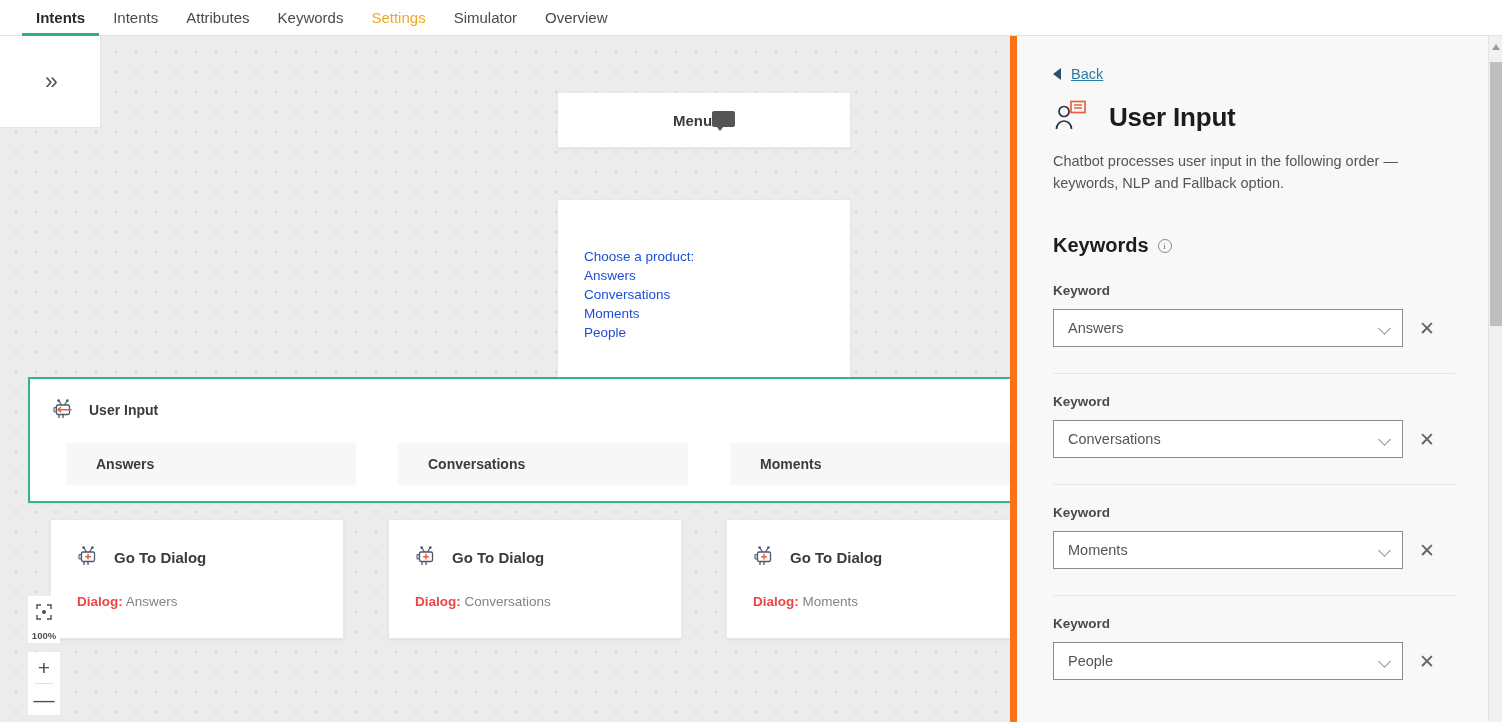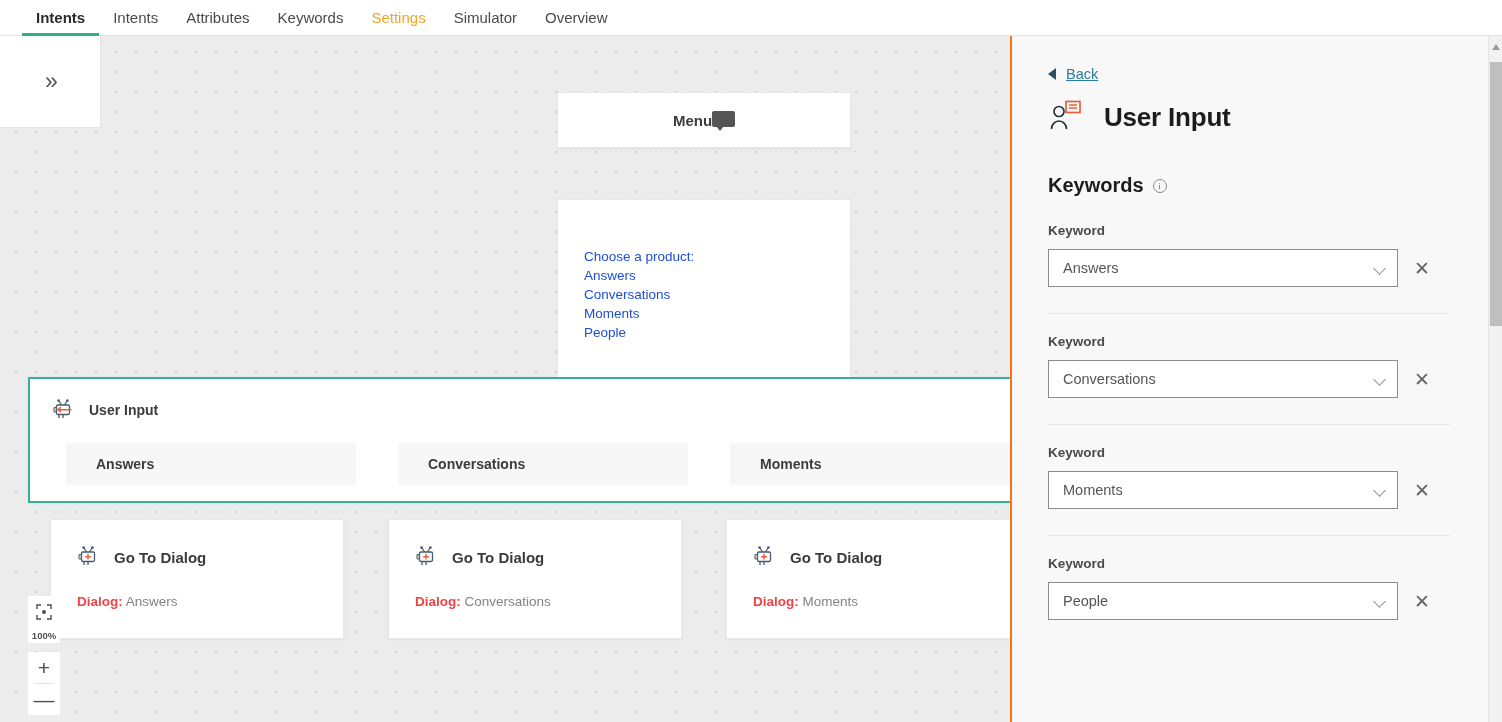--- a/index.html
+++ b/index.html
@@ -137,21 +137,21 @@
   }
   .zgroup { margin-top: 9px; background:#fff; }
   .zsep { height: 1px; background: #e0e0e0; margin: 0 7px; }
   .zsign { font-size: 21px; line-height: 1; color: #4e4e4e; font-weight: 300; }
 
   
   .rpanel {
     position: absolute; right: 0; top: 36px;
     width: 492px; height: 686px;
     background: #f8f8f8;
-    border-left: 2px solid #f97316;
+    border-left: 7px solid #f97316;
     overflow: hidden;
   }
   .rinner { position: absolute; left: 0; top: 0; width: 474px; height: 686px; padding: 30px 36px 0 36px; }
 
   .backlink { display: flex; align-items: center; gap: 10px; cursor: pointer; }
   .back-arrow { width: 0; height: 0; border-top: 6px solid transparent; border-bottom: 6px solid transparent; border-right: 8px solid #2d4f66; }
   .back-text { color: #2a7ca3; font-size: 14.5px; text-decoration: underline; }
 
   .rtitle-row { display: flex; align-items: center; gap: 20px; margin-top: 18px; }
   .rtitle { font-size: 26px; font-weight: bold; color: #1c1c1c; letter-spacing: -.2px; }
@@ -369,20 +369,21 @@
     <div class="rtitle-row">
       <svg width="36" height="34" viewBox="0 0 36 34">
         <circle cx="11" cy="11.5" r="5" fill="none" stroke="#26333f" stroke-width="1.7"></circle>
         <path d="M3.5 29 a7.5 8 0 0 1 15 0" fill="none" stroke="#26333f" stroke-width="1.7"></path>
         <rect x="18" y="1.5" width="14" height="11" fill="none" stroke="#e8613c" stroke-width="1.7"></rect>
         <path d="M21 5 H29 M21 8 H29" stroke="#e8613c" stroke-width="1.4"></path>
       </svg>
       <div class="rtitle">User Input</div>
     </div>
 
+    <div class="rdesc">Chatbot processes user input in the following order — keywords, NLP and Fallback option.</div>
 
     <div class="sect-head">
       <div class="sect-title">Keywords</div>
       <div class="info-ico">i</div>
     </div>
 
     <div class="kw-group">
       <div class="kw-label">Keyword</div>
       <div class="kw-row">
         <div class="kw-select">

